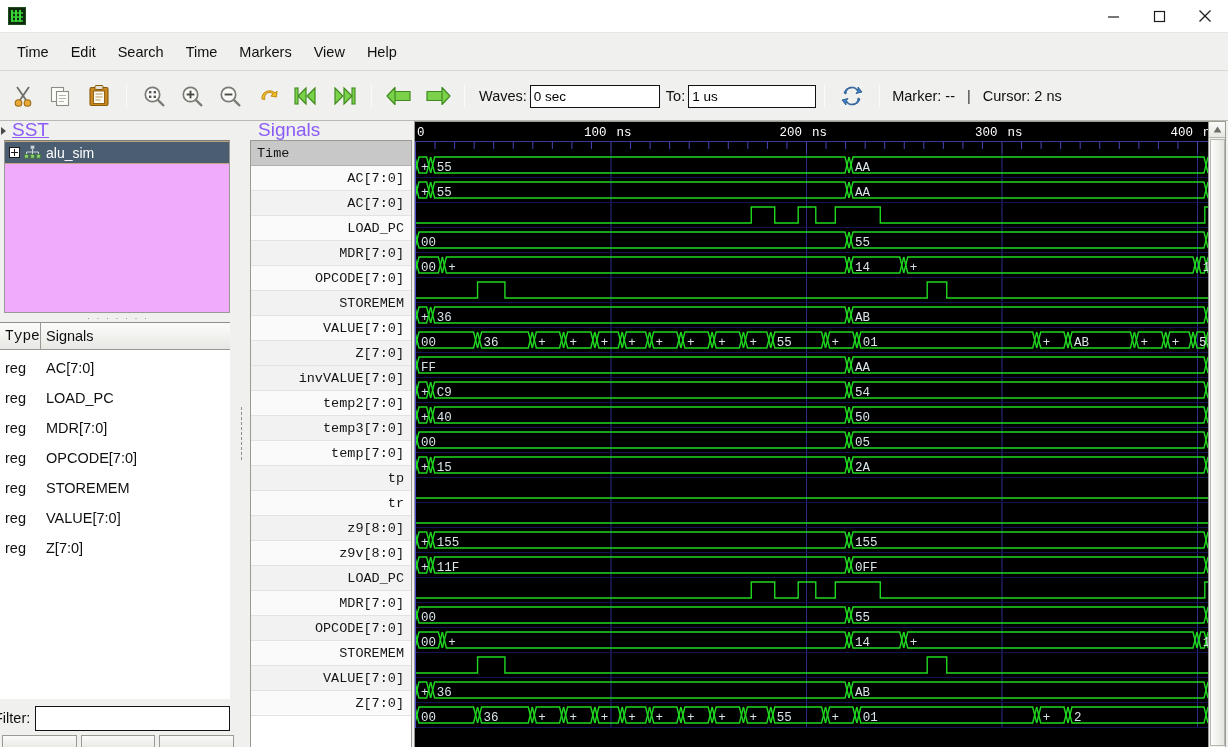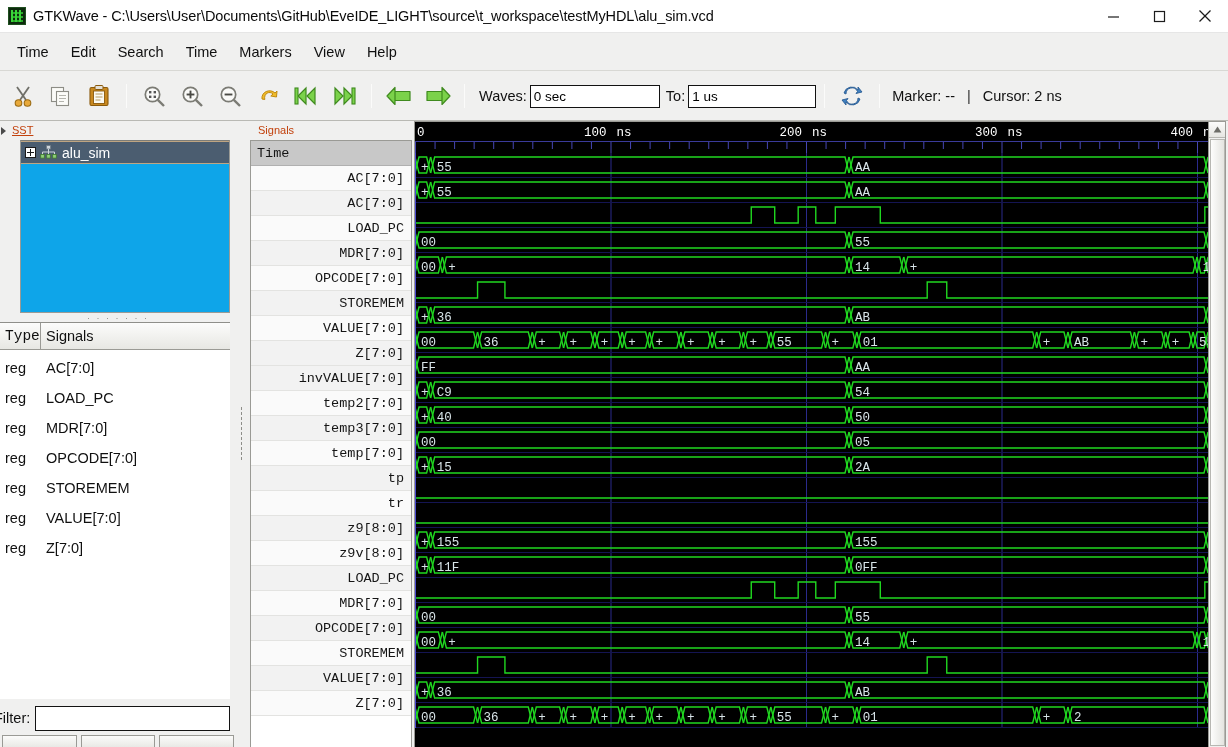--- a/index.html
+++ b/index.html
@@ -91,33 +91,33 @@
     position: absolute; left: 0; top: 121px; width: 1228px; height: 626px;
     display: flex;
   }
 
   
   #leftcol {
     width: 236px; height: 626px; background: #f0f0ef;
     display: flex; flex-direction: column; position: relative;
   }
   .frame-legend {
-    font-size: 11px; color: #c2410c; padding: 0 0 2px 12px;
+    font-size: 19px; color: #8b5cf6; padding: 0 0 2px 12px;
     position: relative; height: 19px; display: flex; align-items: center;
   }
   .frame-legend .tri {
     position: absolute; left: 1px; top: 6px;
     width: 0; height: 0;
     border-left: 5px solid #4a4a4a; border-top: 4px solid transparent; border-bottom: 4px solid transparent;
   }
   .frame-legend .u { text-decoration: underline; }
   #sst-box {
-    margin: 0 6px 0 20px; height: 173px;
+    margin: 0 6px 0 4px; height: 173px;
     border: 1px solid #9a9a95; border-top-color: #7d7d78;
-    background: #0ea5e9; overflow: hidden;
+    background: #f0abfc; overflow: hidden;
   }
   #sst-row {
     display: flex; align-items: center; height: 23px;
     background: #4b5d70; color: #ffffff;
     border-top: 1px solid #bfa582; border-bottom: 1px solid #bfa582;
     padding-left: 4px;
   }
   .exp-box {
     width: 11px; height: 11px; border: 1px solid #1a1a1a; background: #fff;
     position: relative; flex: 0 0 auto; margin-right: 4px;
@@ -227,21 +227,20 @@
 
   text { font-family: "Liberation Mono", monospace; }
 </style>
 </head>
 <body>
 
 <div id="app">
 
   <div id="titlebar">
     <div class="appicon"></div>
-    <div id="title-text">GTKWave - C:\Users\User\Documents\GitHub\EveIDE_LIGHT\source\t_workspace\testMyHDL\alu_sim.vcd</div>
     <div class="wbtns">
       <div class="wbtn">
         <svg width="13" height="13" viewBox="0 0 13 13">
             <line x1="1" y1="7" x2="12" y2="7" stroke="#1c1c1c" stroke-width="1.2"></line>
           </svg>
       </div>
       <div class="wbtn">
         <svg width="13" height="13" viewBox="0 0 13 13">
             <rect x="1.5" y="1.5" width="10" height="10" fill="none" stroke="#1c1c1c" stroke-width="1.2"></rect>
           </svg>

